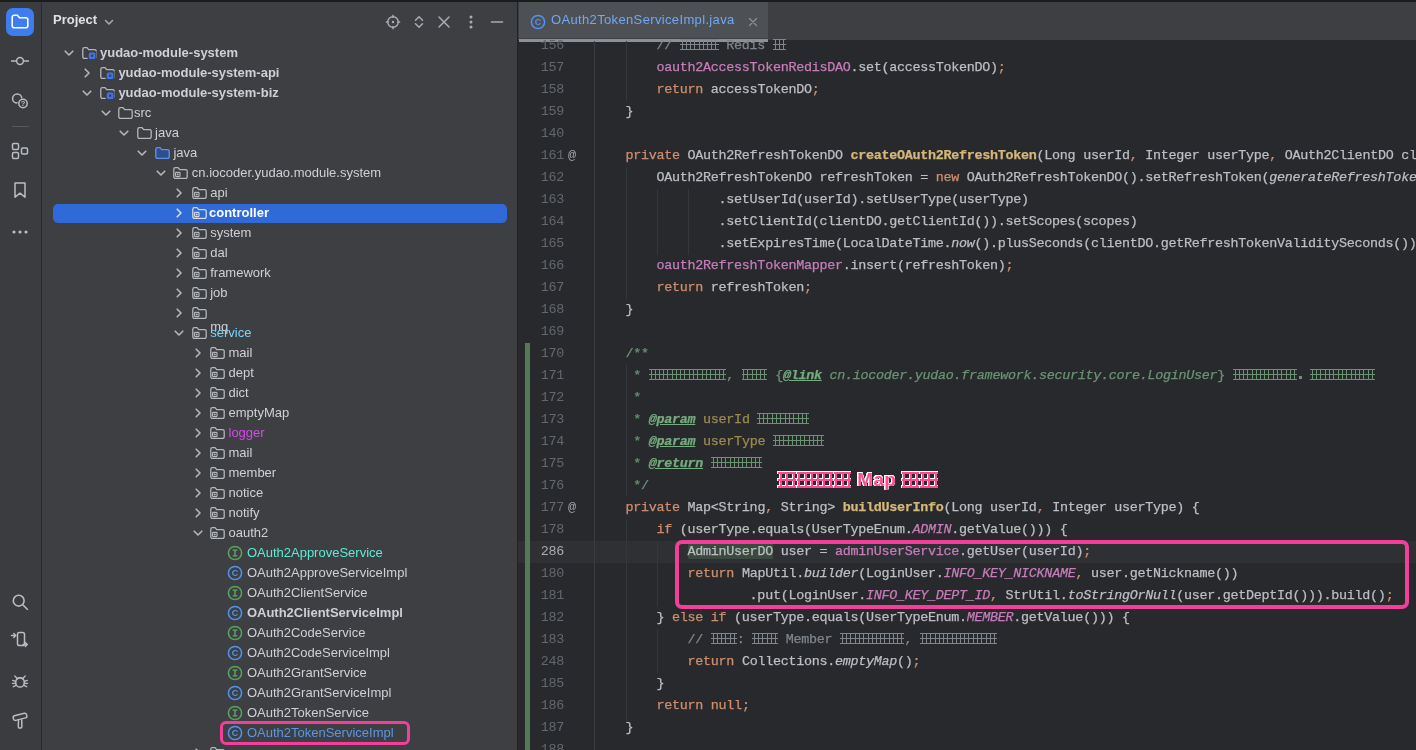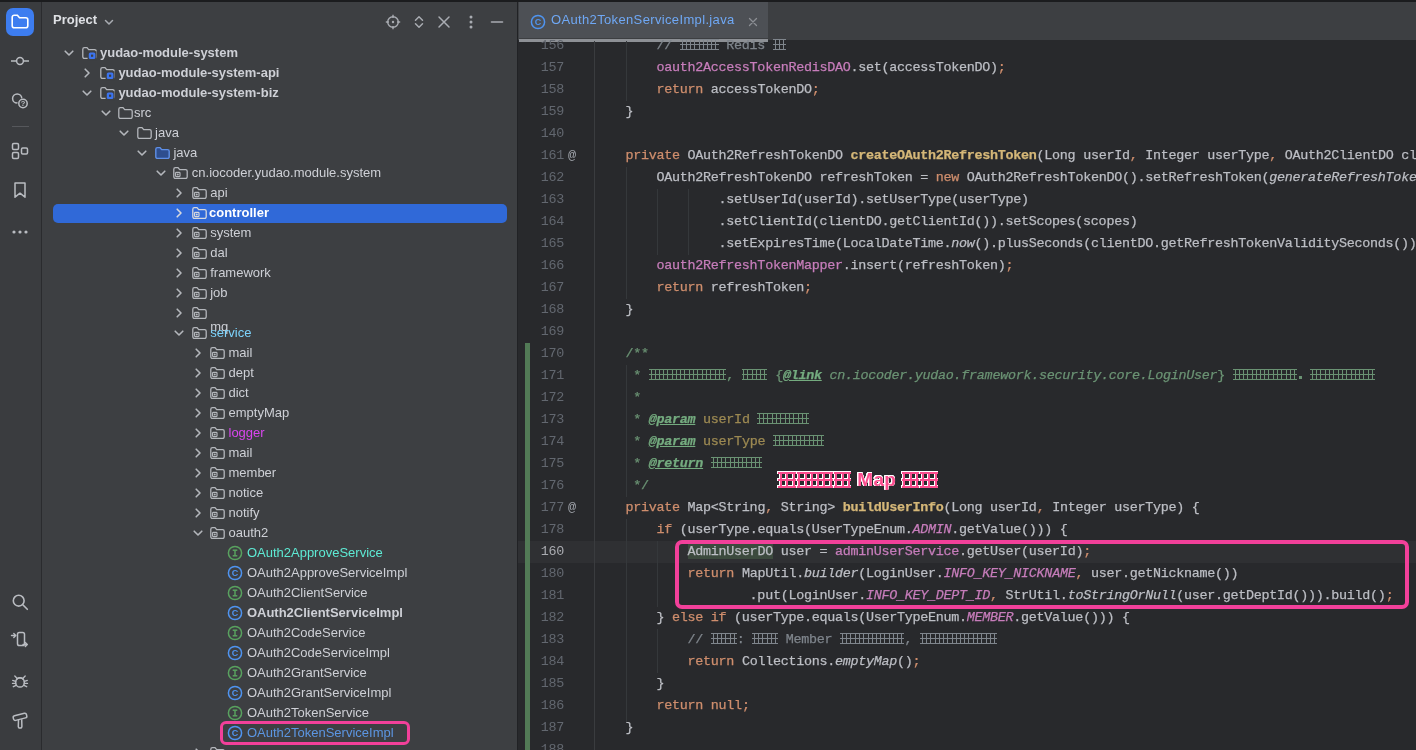--- a/index.html
+++ b/index.html
@@ -92,26 +92,26 @@
       <div class="ln">169</div>
       <div class="ln">170</div>
       <div class="ln">171</div>
       <div class="ln">172</div>
       <div class="ln">173</div>
       <div class="ln">174</div>
       <div class="ln">175</div>
       <div class="ln">176</div>
       <div class="ln">177</div>
       <div class="ln">178</div>
-      <div class="ln cur">160</div>
+      <div class="ln cur">286</div>
       <div class="ln">180</div>
       <div class="ln">181</div>
       <div class="ln">182</div>
       <div class="ln">183</div>
-      <div class="ln">184</div>
+      <div class="ln">248</div>
       <div class="ln">185</div>
       <div class="ln">186</div>
       <div class="ln">187</div>
       <div class="ln">188</div>
     </div>
   <div style="position:absolute;left:568px;top:145.0px;width:16px;height:22px;line-height:22px;color:#9fa3aa;font-size:13.5px;font-family:'Liberation Mono',monospace">@</div>
 <div style="position:absolute;left:568px;top:497.0px;width:16px;height:22px;line-height:22px;color:#9fa3aa;font-size:13.5px;font-family:'Liberation Mono',monospace">@</div>
   <div id="code"><div class="cl">        <span class="c">// <i class="cj"></i><i class="cj"></i><i class="cj"></i> Redis <i class="cj"></i></span></div><div class="cl">        <span class="f">oauth2AccessTokenRedisDAO</span>.set(accessTokenDO)<span class="k">;</span></div><div class="cl">        <span class="k">return </span>accessTokenDO<span class="k">;</span></div><div class="cl">    }</div><div class="cl">&nbsp;</div><div class="cl">    <span class="k">private </span>OAuth2RefreshTokenDO <span class="m">createOAuth2RefreshToken</span>(Long userId<span class="k">,</span> Integer userType<span class="k">,</span> OAuth2ClientDO clientDO List&lt;String&gt; scopes) {</div><div class="cl">        OAuth2RefreshTokenDO refreshToken = <span class="k">new </span>OAuth2RefreshTokenDO().setRefreshToken(<span class="i">generateRefreshToken</span>(clientDO))</div><div class="cl">                .setUserId(userId).setUserType(userType)</div><div class="cl">                .setClientId(clientDO.getClientId()).setScopes(scopes)</div><div class="cl">                .setExpiresTime(LocalDateTime.<span class="i">now</span>().plusSeconds(clientDO.getRefreshTokenValiditySeconds()))</div><div class="cl">        <span class="f">oauth2RefreshTokenMapper</span>.insert(refreshToken)<span class="k">;</span></div><div class="cl">        <span class="k">return </span>refreshToken<span class="k">;</span></div><div class="cl">    }</div><div class="cl">&nbsp;</div><div class="cl">    <span class="d">/**</span></div><div class="cl">     <span class="d">* <i class="cj"></i><i class="cj"></i><i class="cj"></i><i class="cj"></i><i class="cj"></i><i class="cj"></i>, <i class="cj"></i><i class="cj"></i> </span><span class="d">{</span><span class="dt">@link</span><span class="di"> cn.iocoder.yudao.framework.security.core.LoginUser</span><span class="d">} <i class="cj"></i><i class="cj"></i><i class="cj"></i><i class="cj"></i><i class="cj"></i><i class="cp"></i><i class="cj"></i><i class="cj"></i><i class="cj"></i><i class="cj"></i><i class="cj"></i></span></div><div class="cl">     <span class="d">*</span></div><div class="cl">     <span class="d">* </span><span class="dt">@param</span><span class="dp"> userId </span><span class="d"><i class="cj"></i><i class="cj"></i><i class="cj"></i><i class="cj"></i></span></div><div class="cl">     <span class="d">* </span><span class="dt">@param</span><span class="dp"> userType </span><span class="d"><i class="cj"></i><i class="cj"></i><i class="cj"></i><i class="cj"></i></span></div><div class="cl">     <span class="d">* </span><span class="dt">@return</span><span class="d"> <i class="cj"></i><i class="cj"></i><i class="cj"></i><i class="cj"></i></span></div><div class="cl">     <span class="d">*/</span></div><div class="cl">    <span class="k">private </span>Map&lt;String<span class="k">,</span> String&gt; <span class="m">buildUserInfo</span>(Long userId<span class="k">,</span> Integer userType) {</div><div class="cl">        <span class="k">if </span>(userType.equals(UserTypeEnum.<span class="fi">ADMIN</span>.getValue())) {</div><div class="cl">            <span class="hl">AdminUserDO</span> user = <span class="f">adminUserService</span>.getUser(userId)<span class="k">;</span></div><div class="cl">            <span class="k">return </span>MapUtil.<span class="i">builder</span>(LoginUser.<span class="fi">INFO_KEY_NICKNAME</span><span class="k">,</span> user.getNickname())</div><div class="cl">                    .put(LoginUser.<span class="fi">INFO_KEY_DEPT_ID</span><span class="k">,</span> StrUtil.<span class="i">toStringOrNull</span>(user.getDeptId())).build()<span class="k">;</span></div><div class="cl">        } <span class="k">else if </span>(userType.equals(UserTypeEnum.<span class="fi">MEMBER</span>.getValue())) {</div><div class="cl">            <span class="c">// <i class="cj"></i><i class="cj"></i>: <i class="cj"></i><i class="cj"></i> Member <i class="cj"></i><i class="cj"></i><i class="cj"></i><i class="cj"></i><i class="cj"></i>, <i class="cj"></i><i class="cj"></i><i class="cj"></i><i class="cj"></i><i class="cj"></i><i class="cj"></i></span></div><div class="cl">            <span class="k">return </span>Collections.<span class="i">emptyMap</span>()<span class="k">;</span></div><div class="cl">        }</div><div class="cl">        <span class="k">return </span><span class="k">null</span><span class="k">;</span></div><div class="cl">    }</div><div class="cl">&nbsp;</div></div>
 
   <div style="position:absolute;left:675px;top:540px;width:734px;height:69px;border:4.2px solid #f2409a;border-radius:7px"></div>

